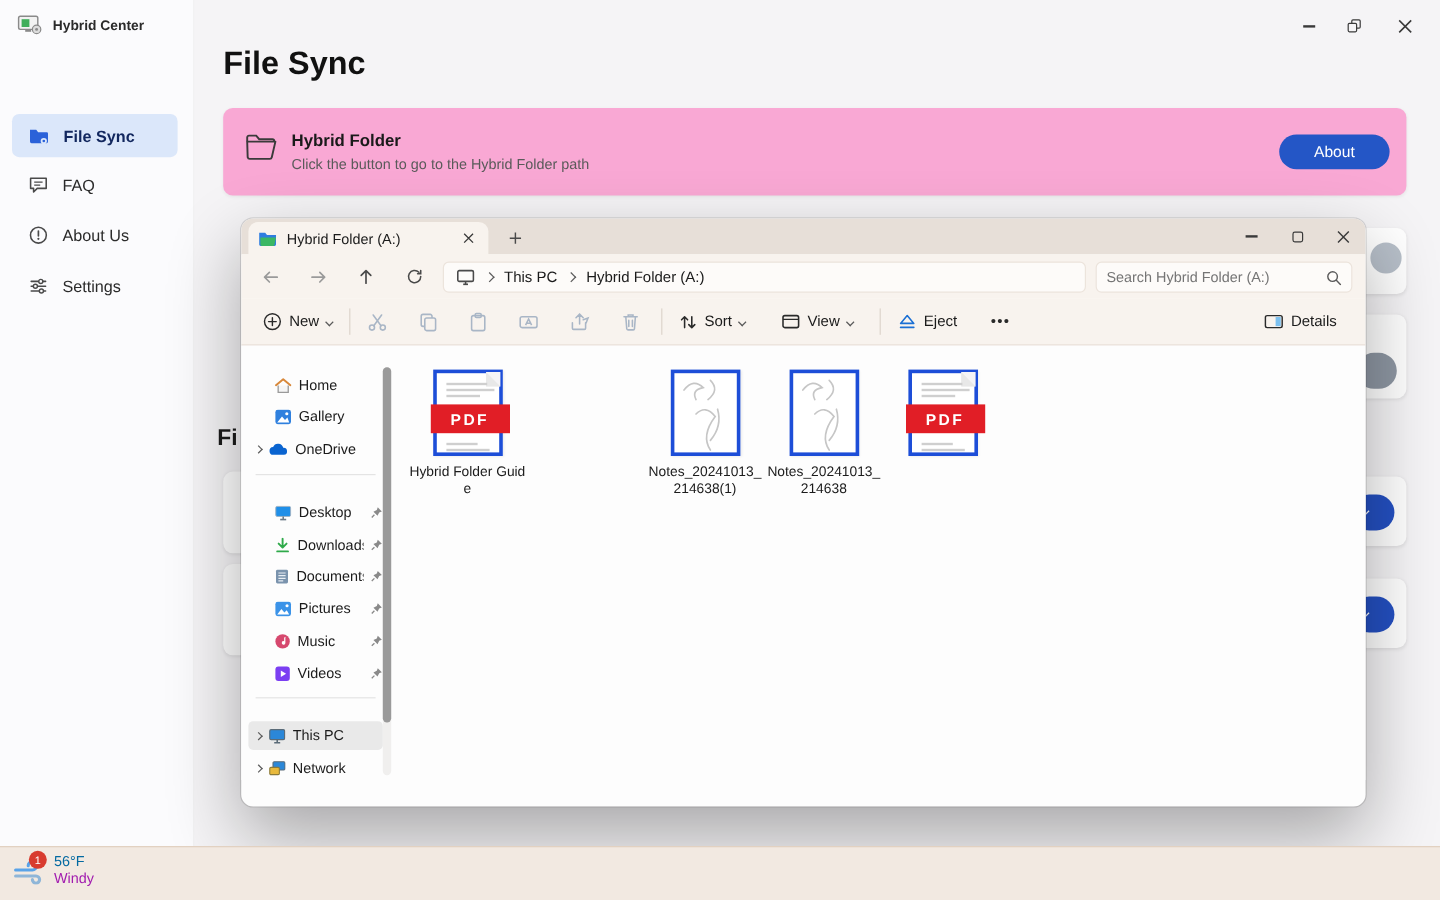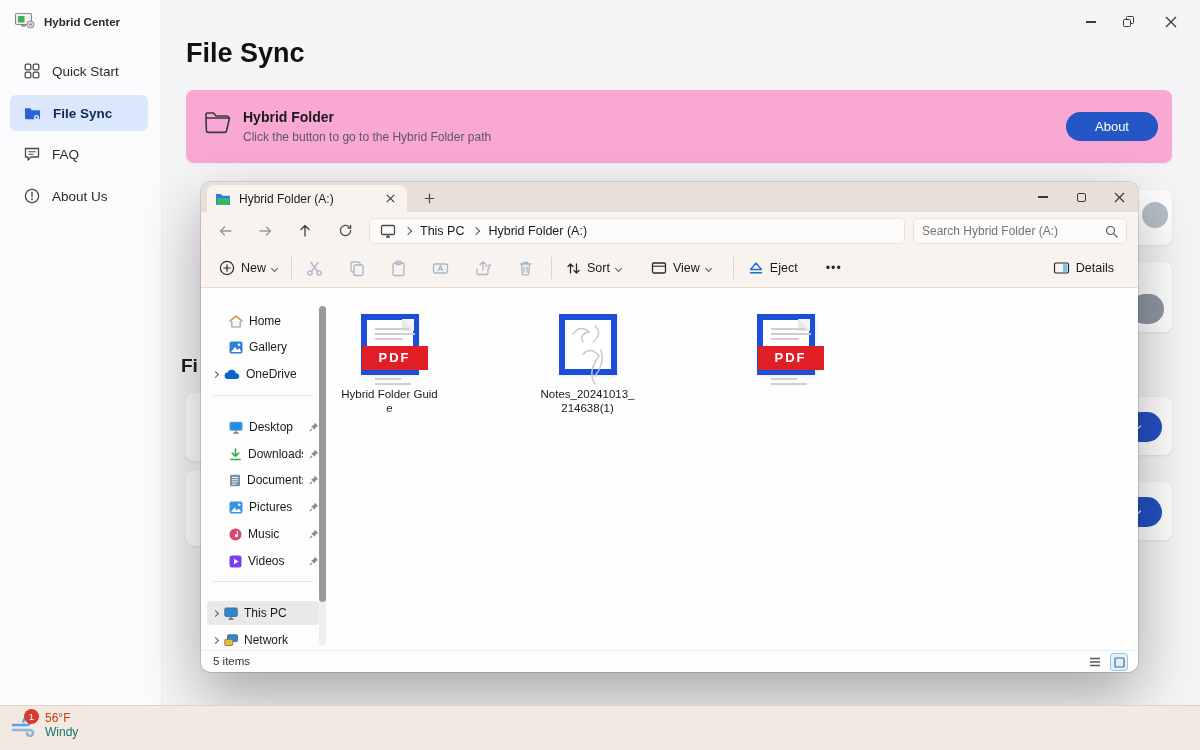--- a/index.html
+++ b/index.html
@@ -61,73 +61,60 @@
   .nav-item { position:absolute; left:6px; width:112px; height:24px; display:flex; align-items:center; gap:6px; font-size:12px; color:#1b1b1b; border-radius:4px; padding-left:6px; cursor:pointer; }
   .nav-item.sel { background:#e9e9e9; }
   .nav-item .lbl { flex:1; white-space:nowrap; overflow:hidden; }
   .nav-div { position:absolute; left:12px; width:100px; height:1px; background:#e4e4e4; }
   .pin { flex:0 0 auto; }
   .scrollbar { position:absolute; left:118px; top:18px; width:7px; height:340px; background:#f0efee; border-radius:4px; }
   .scroll-thumb { position:absolute; left:0; top:0; width:7px; height:296px; background:#9a9a9a; border-radius:4px; cursor:pointer; }
   .file { position:absolute; top:18px; width:99px; cursor:pointer; }
   .thumb { height:76px; display:flex; align-items:center; justify-content:center; }
   .fname { margin-top:6px; font-size:11.5px; line-height:13.5px; text-align:center; color:#1b1b1b; word-break:break-all; }
-  .pdf-page, .sk-page { position:relative; width:58px; height:61px; background:#fff; border:6px solid #1d4ed8; box-shadow:1px 1px 2px rgba(0,0,0,.08); }
+  .pdf-page, .sk-page { position:relative; width:58px; height:72px; background:#fff; border:3px solid #1d4ed8; box-shadow:1px 1px 2px rgba(0,0,0,.08); }
   .pdf-fold { position:absolute; right:-1px; top:-1px; width:0; height:0; border-left:12px solid #e8e8e8; border-top:12px solid #f5f4f6; }
   .pdf-line { position:absolute; left:8px; height:2px; background:#cfcfcf; }
   .pdf-band { position:absolute; left:-5px; top:26px; width:66px; height:24px; background:#e11e26; display:flex; align-items:center; justify-content:center; }
   .pdf-band span { color:#fff; font-weight:bold; font-size:13px; letter-spacing:2px; }
   .photo-th { position:relative; width:58px; height:72px; overflow:hidden; border:1px solid #bdbdbd; background:linear-gradient(110deg,#b9b2a6 0%,#d8d3c8 45%,#cfc9bd 60%,#9a948a 100%); }
   .ph-window { position:absolute; right:2px; top:4px; width:22px; height:40px; background:linear-gradient(#e9e6de,#d5d1c6); border-left:2px solid #8f897d; }
   .ph-lamp { position:absolute; left:8px; top:6px; width:18px; height:14px; background:#d9d2c2; clip-path:polygon(15% 0,85% 0,100% 100%,0 100%); }
   .ph-pole { position:absolute; left:16px; top:20px; width:2px; height:26px; background:#6e675c; }
   .ph-chair { position:absolute; left:20px; bottom:0; width:38px; height:30px; background:#3d4044; border-radius:8px 10px 0 0; }
   .ph-floor { position:absolute; left:0; bottom:0; width:22px; height:12px; background:#5c4a3a; }
   .statusbar { position:absolute; left:0; bottom:0; width:100%; height:22px; background:#fdfdfd; border-top:1px solid #eee; font-size:11.5px; color:#333; }
   .status-text { position:absolute; left:12px; top:4px; }
   .view-toggle { position:absolute; top:2px; width:18px; height:18px; display:flex; align-items:center; justify-content:center; border-radius:3px; cursor:pointer; }
   .view-toggle.sel { background:#e0f0fb; border:1px solid #9cc7e8; }
 
   
   .taskbar { position:absolute; left:0; top:705px; width:1200px; height:45px; background:#f2e9e1; border-top:1px solid rgba(180,140,100,.25); }
   .weather { position:absolute; left:10px; top:5px; display:flex; align-items:center; gap:7px; cursor:pointer; }
   .weather-badge { position:absolute; left:14px; top:-4px; width:15px; height:15px; border-radius:50%; background:#d83b2f; color:#fff; font-size:9px; display:flex; align-items:center; justify-content:center; }
-  .weather-temp { font-size:12px; color:#c2410c; }
-  .weather-cond { font-size:12px; color:#0f766e; }
+  .weather-temp { font-size:12px; color:#0369a1; }
+  .weather-cond { font-size:12px; color:#a21caf; }
   svg { display:block; }
 </style>
 </head>
 <body>
 
 <div class="sidebar">
   <div class="brand">
     <span>
       <svg width="22" height="20" viewBox="0 0 22 20">
           <rect x="1.5" y="1.5" width="16" height="11" rx="1.5" fill="#f2f2f2" stroke="#8a8a8a" stroke-width="1.2"></rect>
           <rect x="4" y="4" width="6.5" height="6.5" fill="#3fae5a"></rect>
           <circle cx="16.5" cy="12.5" r="3.5" fill="#dcdcdc" stroke="#8a8a8a" stroke-width="1"></circle>
           <circle cx="16.5" cy="12.5" r="1.2" fill="#8a8a8a"></circle>
           <rect x="7" y="13" width="5" height="1.5" fill="#8a8a8a"></rect>
         </svg>
     </span>
     <span class="brand-label">Hybrid Center</span>
   </div>
-  <div class="side-item" style="top:53px">
-    <span>
-        <svg width="16" height="16" viewBox="0 0 16 16">
-          <g fill="none" stroke="#4a4a4a" stroke-width="1.3">
-            <rect x="1.2" y="1.2" width="5.6" height="5.6" rx="1.4"></rect>
-            <rect x="9.2" y="1.2" width="5.6" height="5.6" rx="1.4"></rect>
-            <rect x="1.2" y="9.2" width="5.6" height="5.6" rx="1.4"></rect>
-            <rect x="9.2" y="9.2" width="5.6" height="5.6" rx="1.4"></rect>
-          </g>
-        </svg>
-      </span>
-    <span>Quick Start</span>
-  </div>
   <div class="side-item active" style="top:95px">
     <span>
         <svg width="17" height="15" viewBox="0 0 17 15">
           <path d="M1 2.2 h5.2 l1.6 2 H15 a1 1 0 0 1 1 1 V12 a1.3 1.3 0 0 1 -1.3 1.3 H2.3 A1.3 1.3 0 0 1 1 12 Z" fill="#2b62d9"></path>
           <circle cx="12.5" cy="11.5" r="2.6" fill="#dbe7fa"></circle>
           <circle cx="12.5" cy="11.5" r="1.1" fill="#2b62d9"></circle>
         </svg>
       </span>
     <span>File Sync</span>
   </div>
@@ -142,20 +129,33 @@
   </div>
   <div class="side-item" style="top:178px">
     <span>
         <svg width="16" height="16" viewBox="0 0 16 16">
           <circle cx="8" cy="8" r="6.6" fill="none" stroke="#4a4a4a" stroke-width="1.3"></circle>
           <path d="M8 4.5 v4" stroke="#4a4a4a" stroke-width="1.4" stroke-linecap="round"></path>
           <circle cx="8" cy="11" r="0.9" fill="#4a4a4a"></circle>
         </svg>
       </span>
     <span>About Us</span>
+  </div>
+  <div class="side-item" style="top:220px">
+    <span>
+        <svg width="16" height="15" viewBox="0 0 16 15">
+          <g stroke="#4a4a4a" stroke-width="1.3" stroke-linecap="round">
+            <path d="M2 3.5 h12 M2 7.5 h12 M2 11.5 h12"></path>
+          </g>
+          <circle cx="10" cy="3.5" r="1.7" fill="#fbfbfd" stroke="#4a4a4a" stroke-width="1.2"></circle>
+          <circle cx="5.5" cy="7.5" r="1.7" fill="#fbfbfd" stroke="#4a4a4a" stroke-width="1.2"></circle>
+          <circle cx="10.5" cy="11.5" r="1.7" fill="#fbfbfd" stroke="#4a4a4a" stroke-width="1.2"></circle>
+        </svg>
+      </span>
+    <span>Settings</span>
   </div>
 </div>
 
 <div class="win-ctl" style="right:96px">
     <span class="bar-min"></span>
   </div>
 <div class="win-ctl" style="right:58px">
     <span class="sq-restore">
       <i class="b"></i>
       <i class="f"></i>
@@ -547,50 +547,52 @@
                 <path d="M8 14 q8 -10 16 -2 q-10 2 -6 10"></path>
                 <path d="M30 6 q8 8 -2 16"></path>
                 <path d="M18 34 q8 -8 16 2 q-12 16 -4 28"></path>
                 <path d="M36 30 q4 14 -6 26"></path>
               </g>
             </svg>
       </div>
         </div>
       <div class="fname">Notes_20241013_214638(1)</div>
     </div>
+    <div class="file" style="left:436px">
+      <div class="thumb">
+          <div class="sk-page">
+        <svg width="56" height="70" viewBox="0 0 56 70">
+              <g fill="none" stroke="#c6c6c6" stroke-width="1.4" stroke-linecap="round">
+                <path d="M8 14 q8 -10 16 -2 q-10 2 -6 10"></path>
+                <path d="M30 6 q8 8 -2 16"></path>
+                <path d="M18 34 q8 -8 16 2 q-12 16 -4 28"></path>
+                <path d="M36 30 q4 14 -6 26"></path>
+              </g>
+            </svg>
+      </div>
+        </div>
+      <div class="fname">Notes_20241013_214638</div>
+    </div>
     <div class="file" style="left:535px">
       <div class="thumb">
           <div class="pdf-page">
         <span class="pdf-fold"></span>
         <span class="pdf-line" style="top:8px; width:34px"></span>
             <span class="pdf-line" style="top:13px; width:40px"></span>
             <span class="pdf-line" style="top:18px; width:28px"></span>
         <span class="pdf-line" style="top:58px; width:26px"></span>
             <span class="pdf-line" style="top:63px; width:36px"></span>
         <div class="pdf-band">
               <span>PDF</span>
             </div>
       </div>
         </div>
     </div>
   </div>
 
-  <div class="statusbar">
-    <span class="status-text">5 items</span>
-    <div class="view-toggle" style="right:34px">
-        <svg width="12" height="10" viewBox="0 0 12 10">
-          <path d="M1 1.5 h10 M1 5 h10 M1 8.5 h10" stroke="#5a5a5a" stroke-width="1.3"></path>
-        </svg>
-      </div>
-    <div class="view-toggle sel" style="right:10px">
-        <svg width="11" height="11" viewBox="0 0 11 11">
-          <rect x="1" y="1" width="9" height="9" rx="1" fill="none" stroke="#4a6b85" stroke-width="1.2"></rect>
-        </svg>
-      </div>
-  </div>
 </div>
 
 <div class="taskbar">
   <div class="weather">
     <span style="position:relative">
       <svg width="28" height="24" viewBox="0 0 28 24">
           <g fill="none" stroke-linecap="round">
             <path d="M3 12 h14 a3.5 3.5 0 1 0 -3.5 -3.5" stroke="#5aa3e8" stroke-width="2.6"></path>
             <path d="M3 17 h17 a3 3 0 1 1 -3 3" stroke="#8fb6d8" stroke-width="2.6"></path>
           </g>

